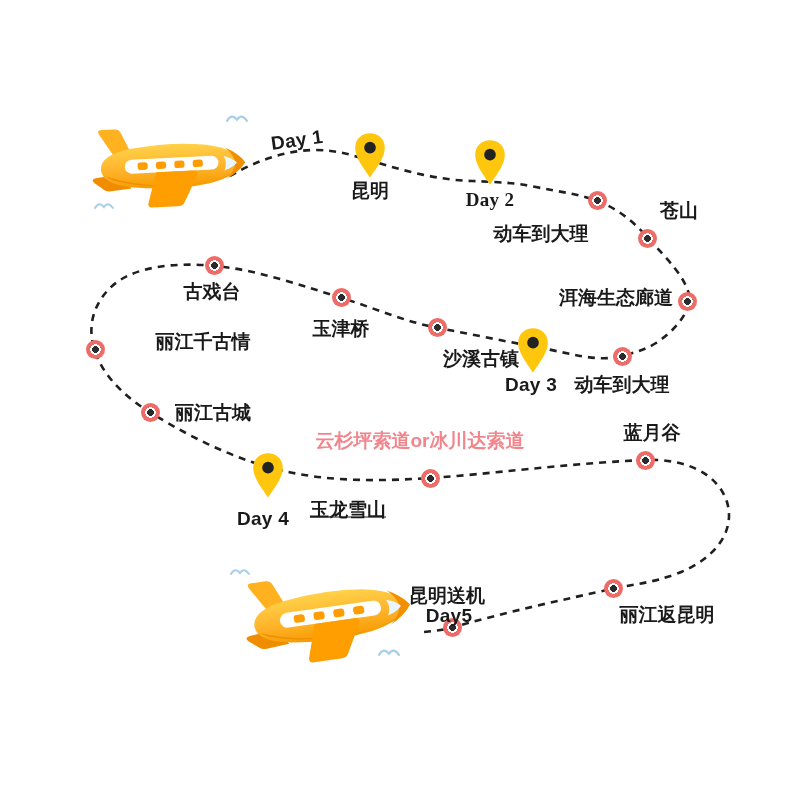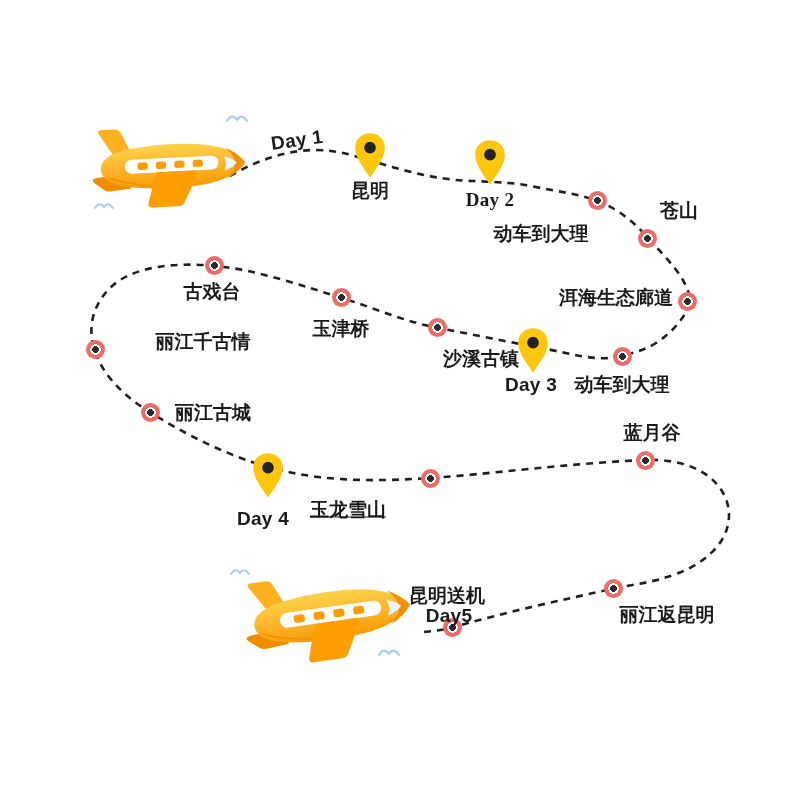--- a/index.html
+++ b/index.html
@@ -170,20 +170,21 @@
       <span class="label place" style="left: 541px; top: 233px;">动车到大理</span>
       <span class="label place" style="left: 679px; top: 210px; text-align: right;">苍山</span>
       <span class="label place" style="left: 616px; top: 297px;">洱海生态廊道</span>
       <span class="label place" style="left: 622px; top: 384px;">动车到大理</span>
       <span class="label day" style="left: 531px; top: 384px;">Day 3</span>
       <span class="label place" style="left: 437px; top: 358px; margin-left: 44px;">沙溪古镇</span>
       <span class="label place" style="left: 341px; top: 328px;">玉津桥</span>
       <span class="label place" style="left: 212px; top: 291px;">古戏台</span>
       <span class="label place" style="left: 158px; top: 341px; margin-left: 45px;">丽江千古情</span>
       <span class="label place" style="left: 213px; top: 412px;">丽江古城</span>
+      <span class="label note" style="left: 420px; top: 440px;">云杉坪索道or冰川达索道</span>
       <span class="label place" style="left: 652px; top: 432px;">蓝月谷</span>
       <span class="label day" style="left: 263px; top: 518px;">Day 4</span>
       <span class="label place" style="left: 348px; top: 509px; text-decoration: underline;">玉龙雪山</span>
       <span class="label day" style="left: 449px; top: 571px; margin-top: 44px;">Day5</span>
       <span class="label place" style="left: 447px; top: 595px;">昆明送机</span>
       <span class="label place" style="left: 626px; top: 614px; margin-left: 41px;">丽江返昆明</span>
     </div>
 
 </div>
 

